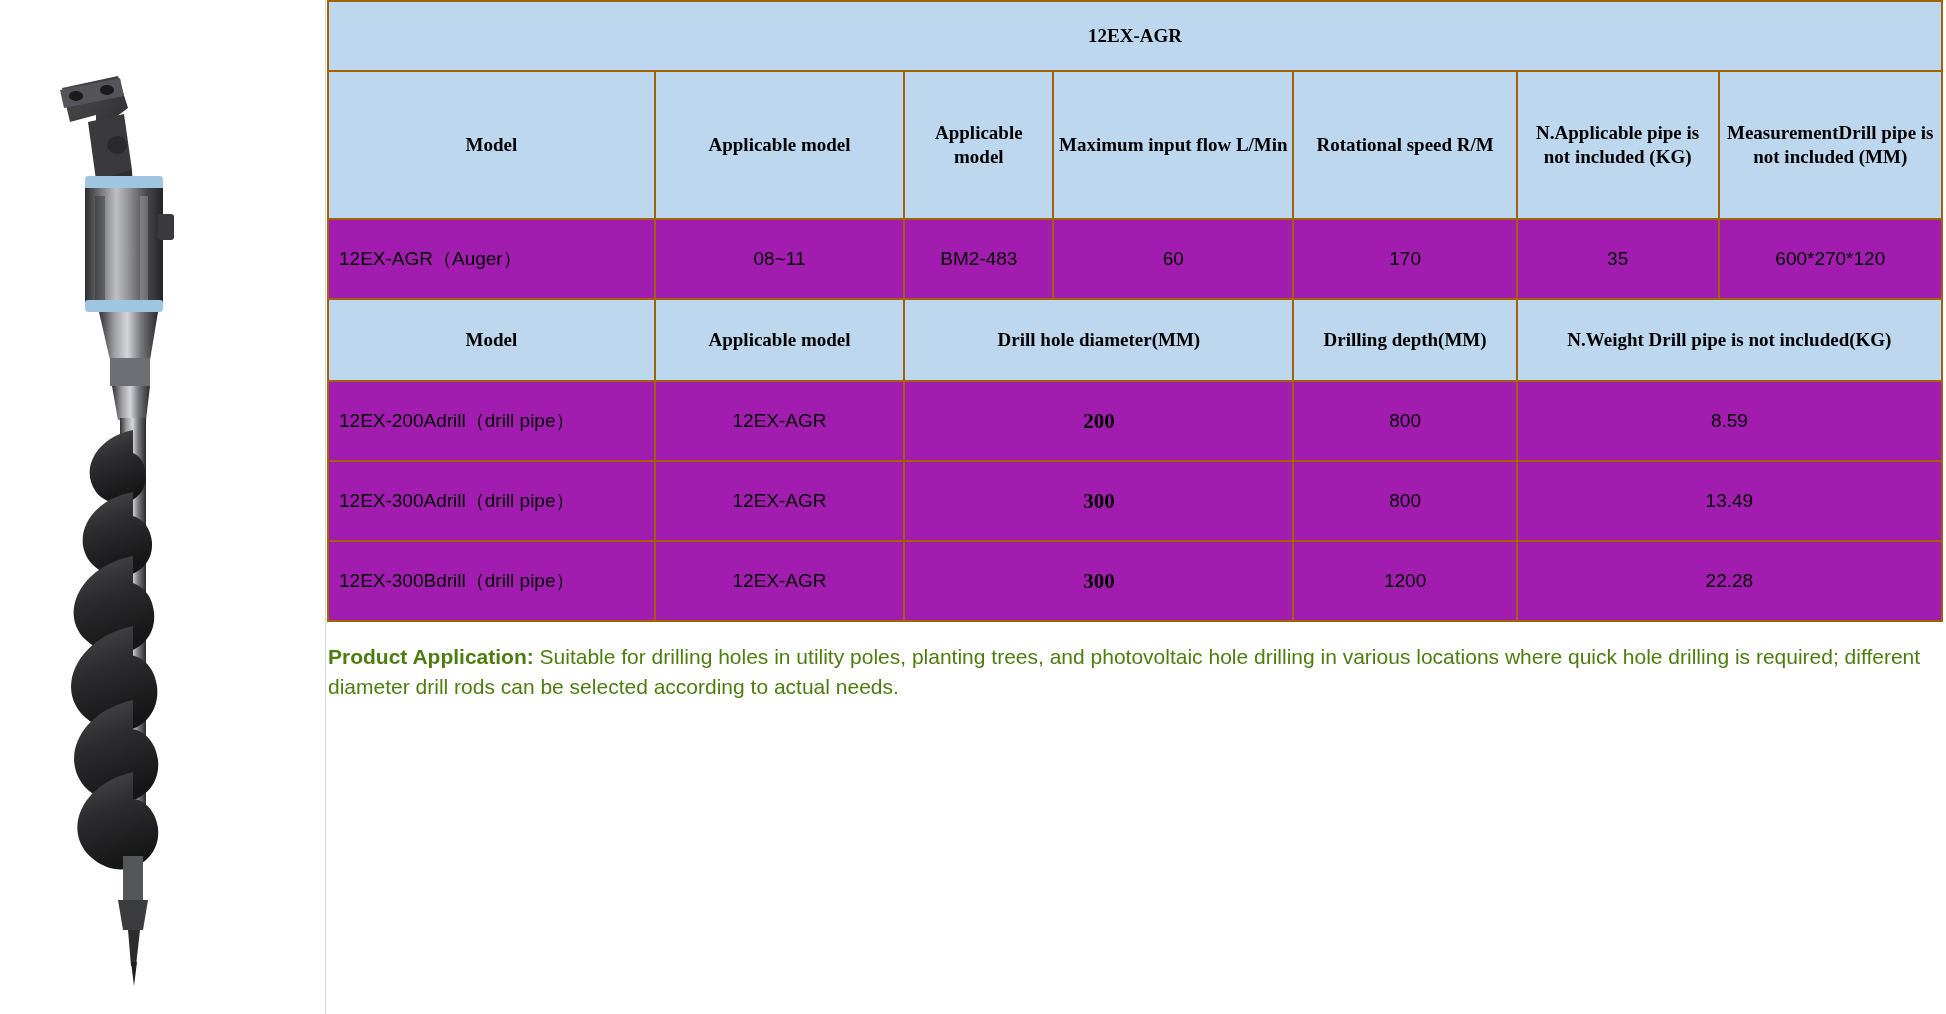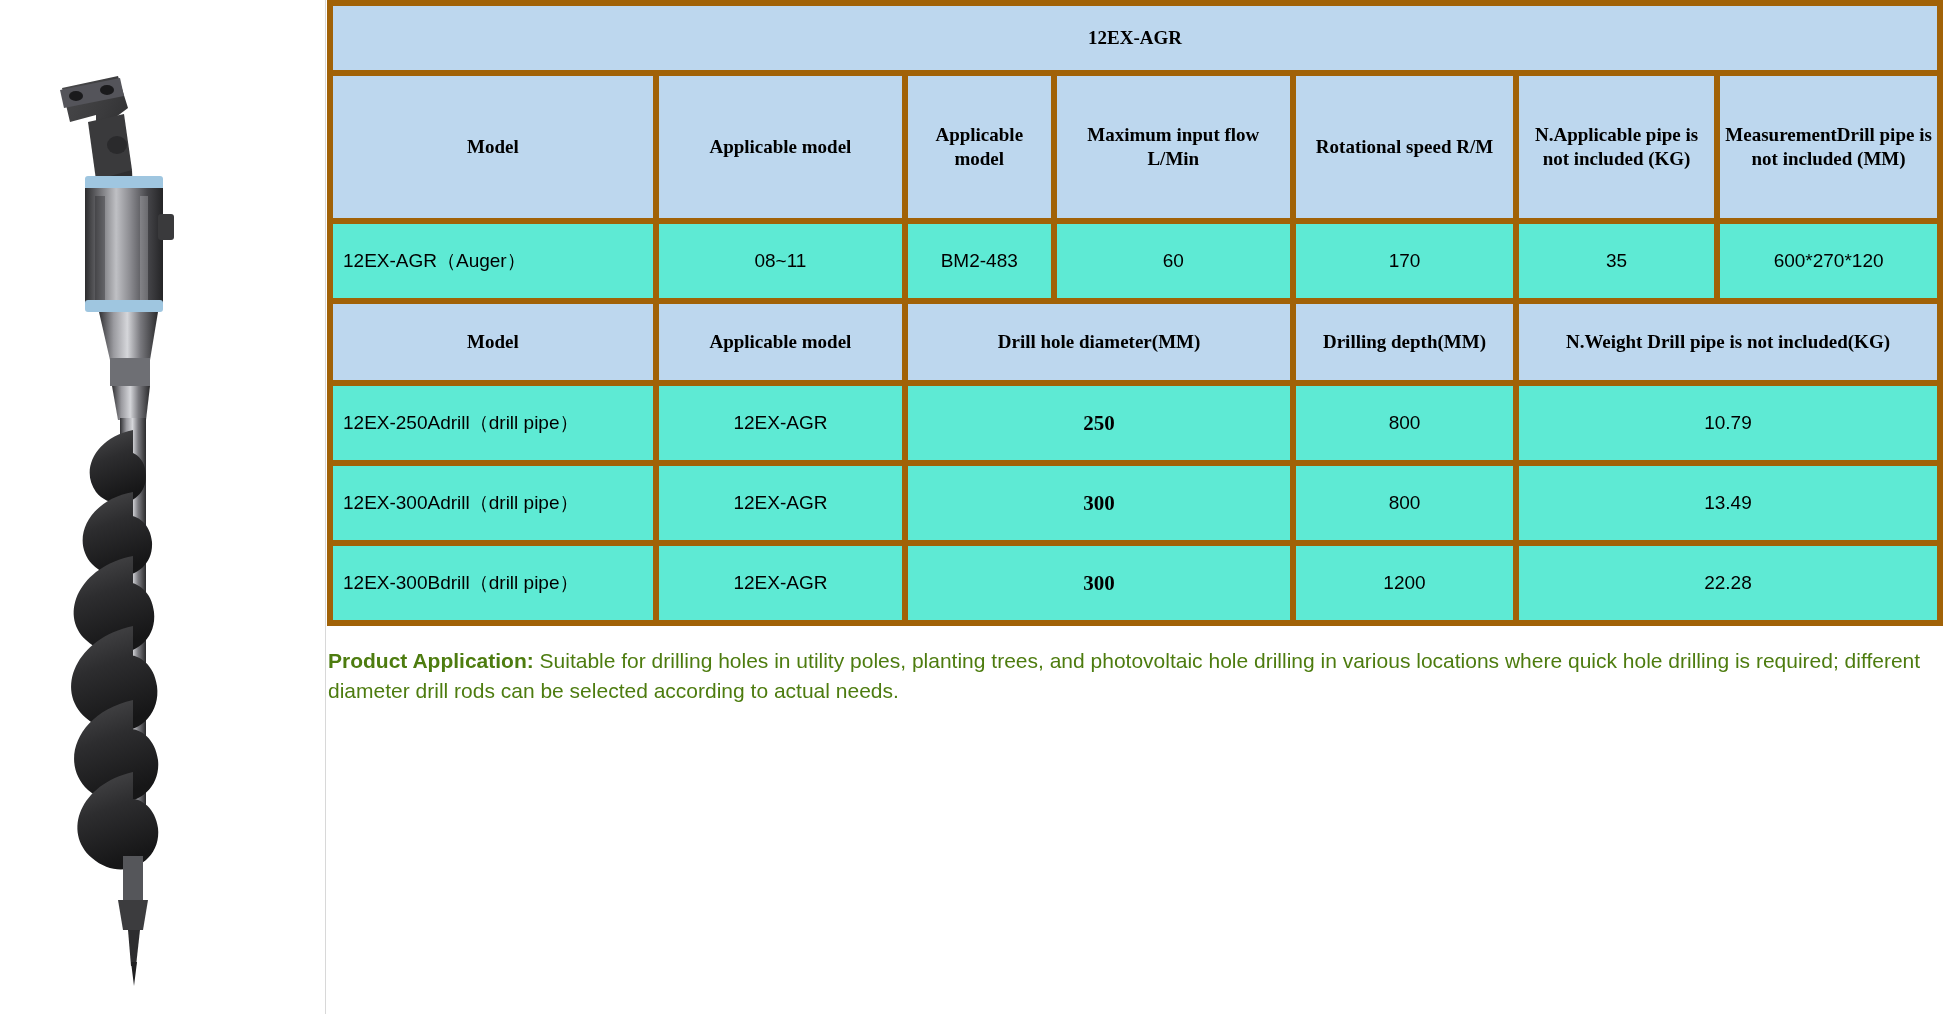--- a/index.html
+++ b/index.html
@@ -47,21 +47,21 @@
     padding: 0;
     box-sizing: border-box;
   }
   table.spec {
     border-collapse: collapse;
     width: 1616px;
     margin-left: 1px;
     table-layout: fixed;
   }
   table.spec td, table.spec th {
-    border: 6px solid #a16207;
+    border: 2px solid #a16207;
     padding: 6px 4px;
     font-size: 19px;
     color: #000000;
     text-align: center;
     vertical-align: middle;
     box-sizing: border-box;
   }
   .hdr {
     background: #bdd7ee;
     font-weight: bold;
@@ -70,21 +70,21 @@
     line-height: 1.28;
   }
   .title-row td {
     background: #bdd7ee;
     font-family: "Liberation Serif", serif;
     font-weight: bold;
     font-size: 23px;
     height: 70px;
   }
   .data td {
-    background: #5eead4;
+    background: #a21caf;
     font-family: "Liberation Sans", sans-serif;
     font-size: 20px;
     height: 80px;
   }
   .data td.leftcell {
     text-align: left;
     padding-left: 10px;
   }
   .data td.boldnum {
     font-weight: bold;
@@ -228,25 +228,25 @@
 
         <tr>
           <td class="hdr row4">Model</td>
           <td class="hdr row4">Applicable model</td>
           <td class="hdr row4" colspan="2">Drill hole diameter(MM)</td>
           <td class="hdr row4">Drilling depth(MM)</td>
           <td class="hdr row4" colspan="2">N.Weight Drill pipe is not included(KG)</td>
         </tr>
 
         <tr class="data">
-          <td class="leftcell">12EX-250Adrill（drill pipe）</td>
+          <td class="leftcell">12EX-200Adrill（drill pipe）</td>
           <td>12EX-AGR</td>
-          <td class="boldnum" colspan="2">250</td>
+          <td class="boldnum" colspan="2">200</td>
           <td>800</td>
-          <td colspan="2">10.79</td>
+          <td colspan="2">8.59</td>
         </tr>
         <tr class="data">
           <td class="leftcell">12EX-300Adrill（drill pipe）</td>
           <td>12EX-AGR</td>
           <td class="boldnum" colspan="2">300</td>
           <td>800</td>
           <td colspan="2">13.49</td>
         </tr>
         <tr class="data">
           <td class="leftcell">12EX-300Bdrill（drill pipe）</td>

